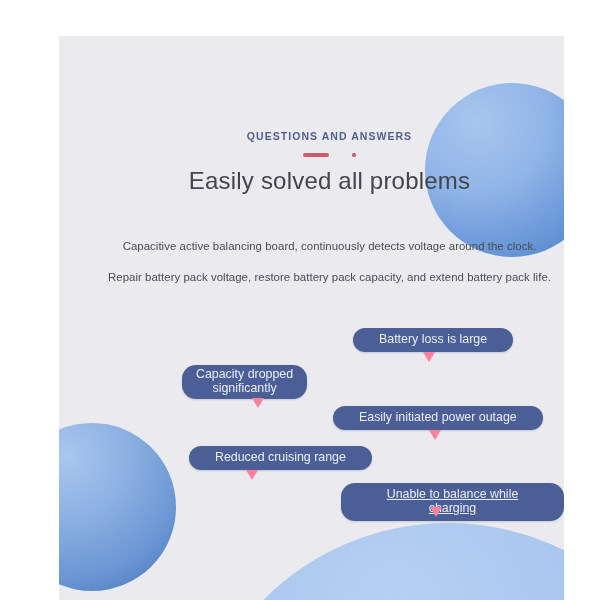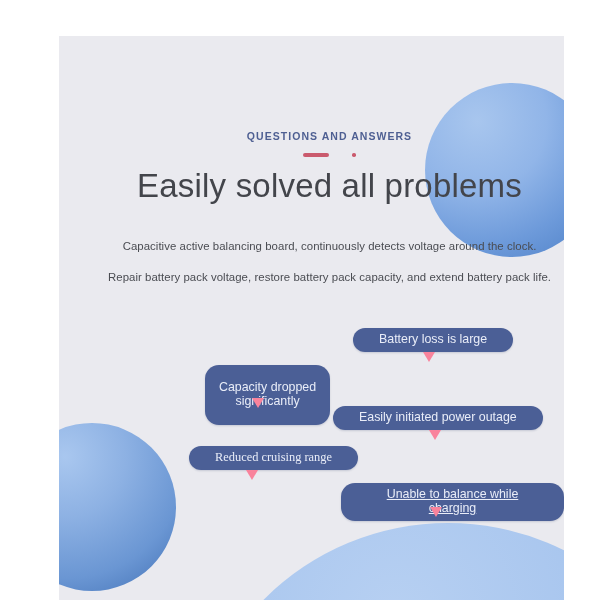--- a/index.html
+++ b/index.html
@@ -77,21 +77,21 @@
     display:block;
     width:3.5px; height:3.5px;
     border-radius:50%;
     background:#ca5a6d;
   }
 
   .title {
     position:absolute;
     top:113px; left:0; width:505px;
     text-align:center;
-    font-size:33px;
+    font-size:24px;
     font-weight:normal;
     color:#43454b;
     letter-spacing:0.2px;
     white-space:nowrap;
   }
 
   .sub {
     position:absolute;
     left:0; width:505px;
     text-align:center;
@@ -119,27 +119,27 @@
     position:absolute;
     width:0; height:0;
     border-left:6px solid transparent;
     border-right:6px solid transparent;
     border-top:10px solid #f9839c;
   }
 
   .pill-loss       { left:276px; top:274px; }
   .ptr-loss        { left:346px; top:298px; }
 
-  .pill-capacity   { left:128px; top:311px; padding:16px 14px; }
+  .pill-capacity   { left:105px; top:311px; padding:3px 14px; }
   .ptr-capacity    { left:175px; top:344px; }
 
   .pill-outage     { left:256px; top:352px; }
   .ptr-outage      { left:352px; top:376px; }
 
-  .pill-cruising   { left:112px; top:392px;font-family:Liberation Serif, serif; }
+  .pill-cruising   { left:112px; top:392px; }
   .ptr-cruising    { left:169px; top:416px; }
 
   .pill-balance    { left:264px; top:429px;text-decoration:underline; }
   .ptr-balance     { left:353px; top:453px; }
 </style>
 </head>
 <body>
 
 <div class="page">
 

